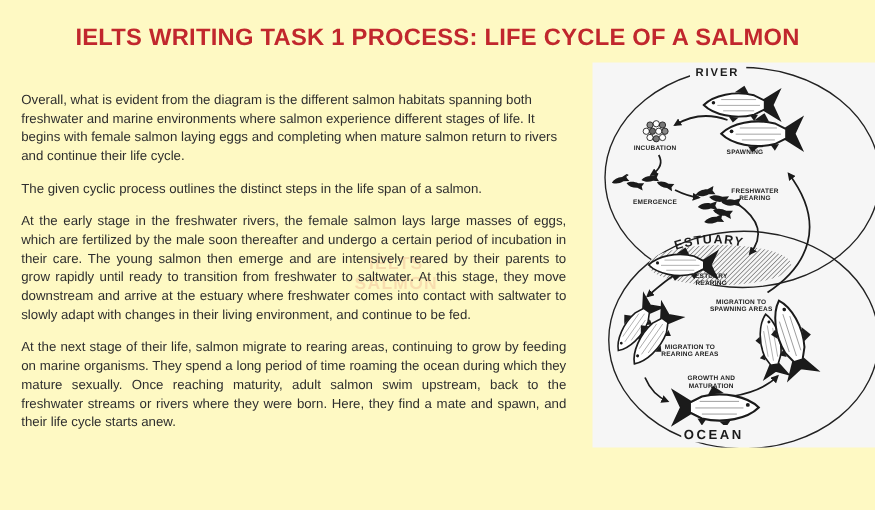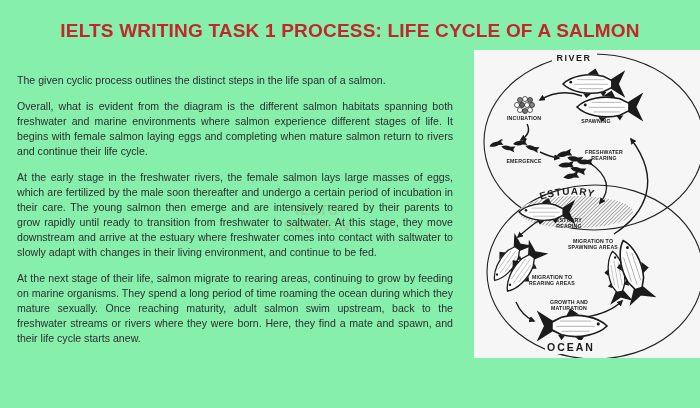--- a/index.html
+++ b/index.html
@@ -1,18 +1,18 @@
 <!DOCTYPE html>
 <html><head>
 <meta charset="utf-8">
 <style>
   * { margin:0; padding:0; box-sizing:border-box; }
   html,body { background:#fff; }
   .page {
-    position:relative; width:700px; height:408px; background:#86efac;
+    position:relative; width:700px; height:408px; background:#fef9c3;
     font-family:"Liberation Sans", sans-serif; overflow:hidden;
   }
   .title {
     position:absolute; top:20px; left:0; right:0; text-align:center;
     font-size:19px; font-weight:bold; letter-spacing:.2px; color:#c1272d;
   }
   .essay {
     position:absolute; left:17px; top:73px; width:436px;
     font-size:10.6px; line-height:15px; color:#2e2e2e; text-align:justify;
   }
@@ -41,22 +41,22 @@
 <div class="page">
 
   <h1 class="title">IELTS WRITING TASK 1 PROCESS: LIFE CYCLE OF A SALMON</h1>
 
   <div class="watermark">
     <div>IELTS</div>
     <div>SALMON</div>
   </div>
 
   <div class="essay">
+    <p>Overall, what is evident from the diagram is the different salmon habitats spanning both freshwater and marine environments where salmon experience different stages of life. It begins with female salmon laying eggs and completing when mature salmon return to rivers and continue their life cycle.</p>
     <p>The given cyclic process outlines the distinct steps in the life span of a salmon.</p>
-    <p>Overall, what is evident from the diagram is the different salmon habitats spanning both freshwater and marine environments where salmon experience different stages of life. It begins with female salmon laying eggs and completing when mature salmon return to rivers and continue their life cycle.</p>
     <p>At the early stage in the freshwater rivers, the female salmon lays large masses of eggs, which are fertilized by the male soon thereafter and undergo a certain period of incubation in their care. The young salmon then emerge and are intensively reared by their parents to grow rapidly until ready to transition from freshwater to saltwater. At this stage, they move downstream and arrive at the estuary where freshwater comes into contact with saltwater to slowly adapt with changes in their living environment, and continue to be fed.</p>
     <p>At the next stage of their life, salmon migrate to rearing areas, continuing to grow by feeding on marine organisms. They spend a long period of time roaming the ocean during which they mature sexually. Once reaching maturity, adult salmon swim upstream, back to the freshwater streams or rivers where they were born. Here, they find a mate and spawn, and their life cycle starts anew.</p>
   </div>
 
   <div class="diagram">
     <svg width="237" height="308" viewBox="0 0 237 308">
       <defs>
         <marker id="arrow" viewBox="0 0 10 10" refX="7.5" refY="5" markerWidth="4.6" markerHeight="4.6" orient="auto-start-reverse">
           <path d="M0 0 L10 5 L0 10 Z" fill="#1b1b1b"></path>
         </marker>

